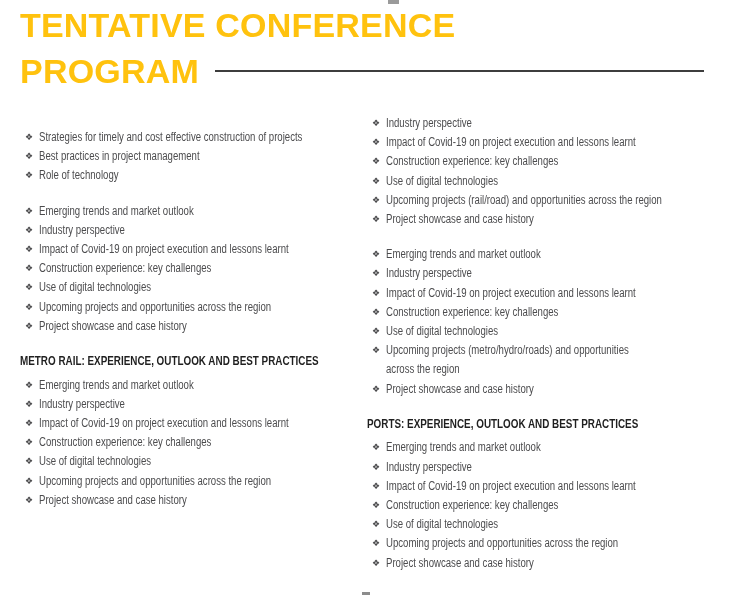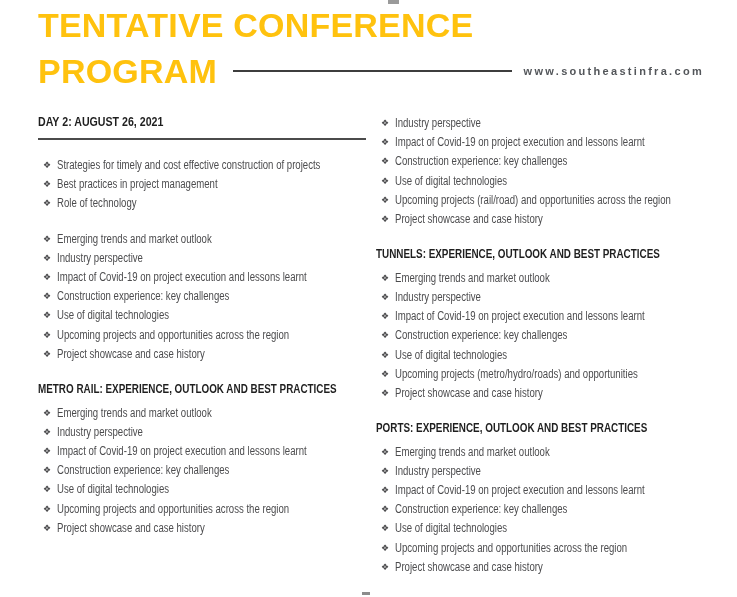--- a/index.html
+++ b/index.html
@@ -3,21 +3,21 @@
 <meta charset="utf-8">
 <style>
   html, body { margin: 0; padding: 0; }
   body {
     width: 737px; height: 597px;
     background: #ffffff;
     font-family: "Liberation Sans", sans-serif;
     position: relative;
     overflow: hidden;
   }
-  .page { position: absolute; inset: 0; padding: 2px 33px 0 38px; box-sizing: border-box; }
+  .page { position: absolute; inset: 0; padding: 2px 33px 0 20px; box-sizing: border-box; }
 
   
   .top-mark { position: absolute; left: 388px; top: 0; width: 11px; height: 4px; background: #9a9a9a; }
   .bottom-mark { position: absolute; left: 362px; top: 592px; width: 8px; height: 3px; background: #8c8c8c; }
 
   
   .title-l1 {
     color: #FFC20E; font-weight: bold; font-size: 34px; line-height: 46px;
     white-space: nowrap; letter-spacing: 0.2px;
   }
@@ -70,32 +70,27 @@
 <div class="page">
 
   <div class="top-mark"></div>
   <div class="bottom-mark"></div>
 
   <header>
     <div class="title-l1">TENTATIVE CONFERENCE</div>
     <div class="title-row">
       <span class="title-l2">PROGRAM</span>
       <div class="hline"></div>
-      <span class="url">www.southeastinfra.com</span>
     </div>
   </header>
 
   <div class="columns">
 
     <div class="col">
 
-      <div>
-        <span class="day-title">DAY 2: AUGUST 26, 2021</span>
-        <div class="day-rule"></div>
-      </div>
 
       <section class="first-section">
         <ul>
           <li>
               <span class="b">❖</span>
               <span class="t">Strategies for timely and cost effective construction of projects</span>
             </li>
           <li>
               <span class="b">❖</span>
               <span class="t">Best practices in project management</span>
@@ -198,21 +193,20 @@
             <span class="b">❖</span>
             <span class="t">Upcoming projects (rail/road) and opportunities across the region</span>
           </li>
         <li>
             <span class="b">❖</span>
             <span class="t">Project showcase and case history</span>
           </li>
       </ul>
 
       <section>
-        <h3><span class="hl">TUNNELS: EXPERIENCE, OUTLOOK AND BEST PRACTICES</span></h3>
         <ul>
           <li>
               <span class="b">❖</span>
               <span class="t">Emerging trends and market outlook</span>
             </li>
           <li>
               <span class="b">❖</span>
               <span class="t">Industry perspective</span>
             </li>
           <li>
@@ -223,20 +217,24 @@
               <span class="b">❖</span>
               <span class="t">Construction experience: key challenges</span>
             </li>
           <li>
               <span class="b">❖</span>
               <span class="t">Use of digital technologies</span>
             </li>
           <li>
               <span class="b">❖</span>
               <span class="t">Upcoming projects (metro/hydro/roads) and opportunities</span>
+            </li>
+          <li class="cont">
+              <span class="b">❖</span>
+              <span class="t">across the region</span>
             </li>
           <li>
               <span class="b">❖</span>
               <span class="t">Project showcase and case history</span>
             </li>
         </ul>
       </section>
 
       <section>
         <h3><span class="hl">PORTS: EXPERIENCE, OUTLOOK AND BEST PRACTICES</span></h3>

